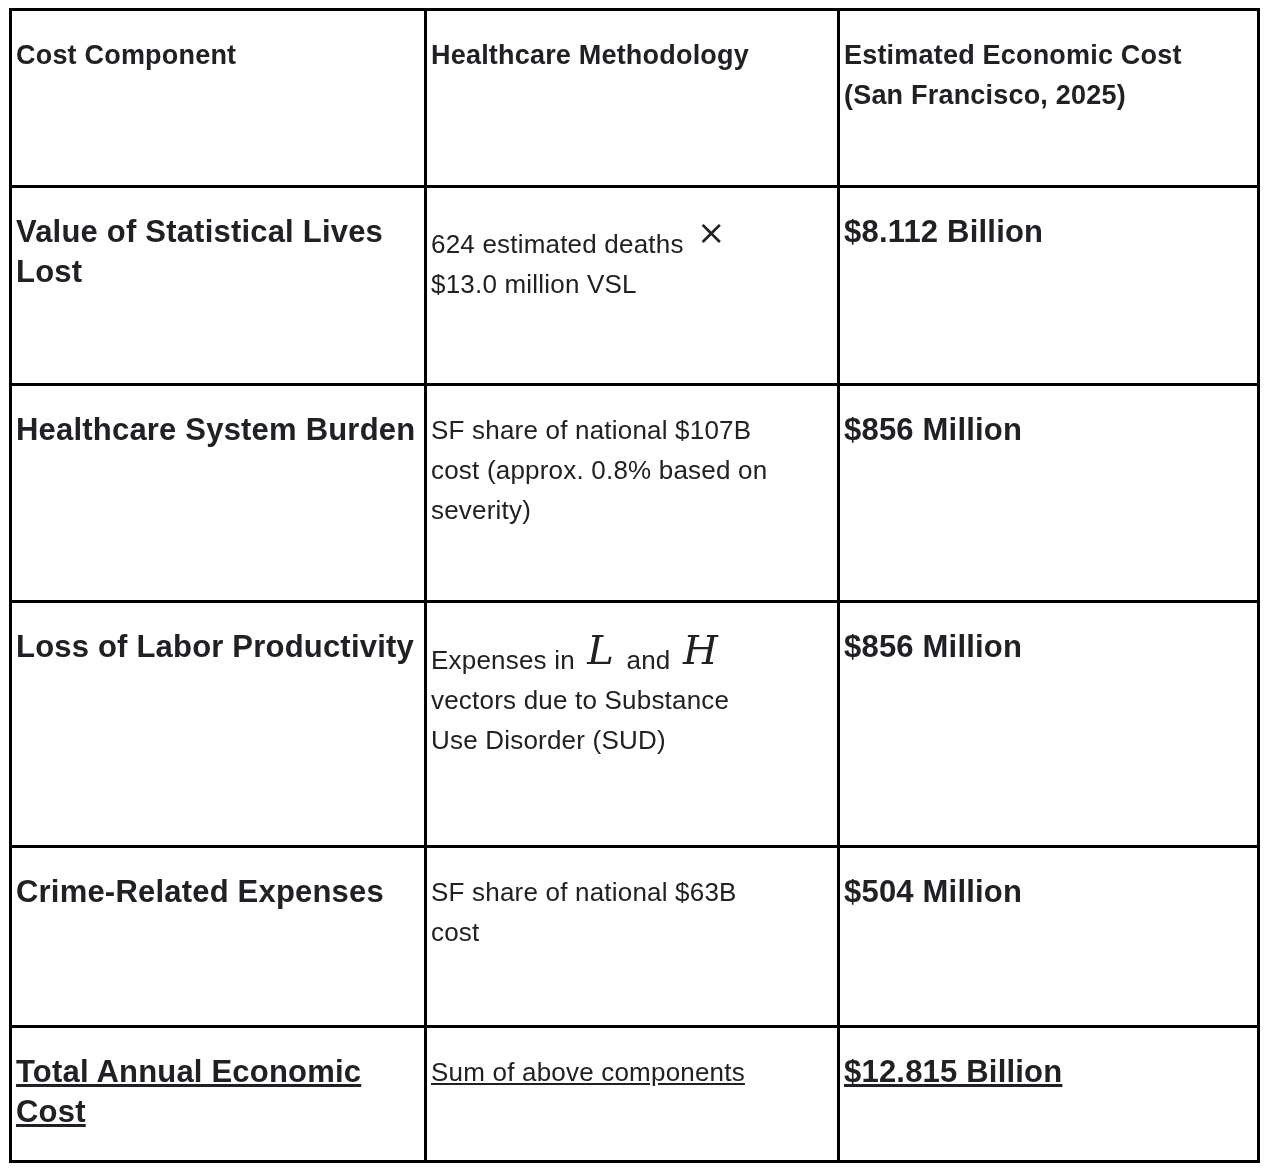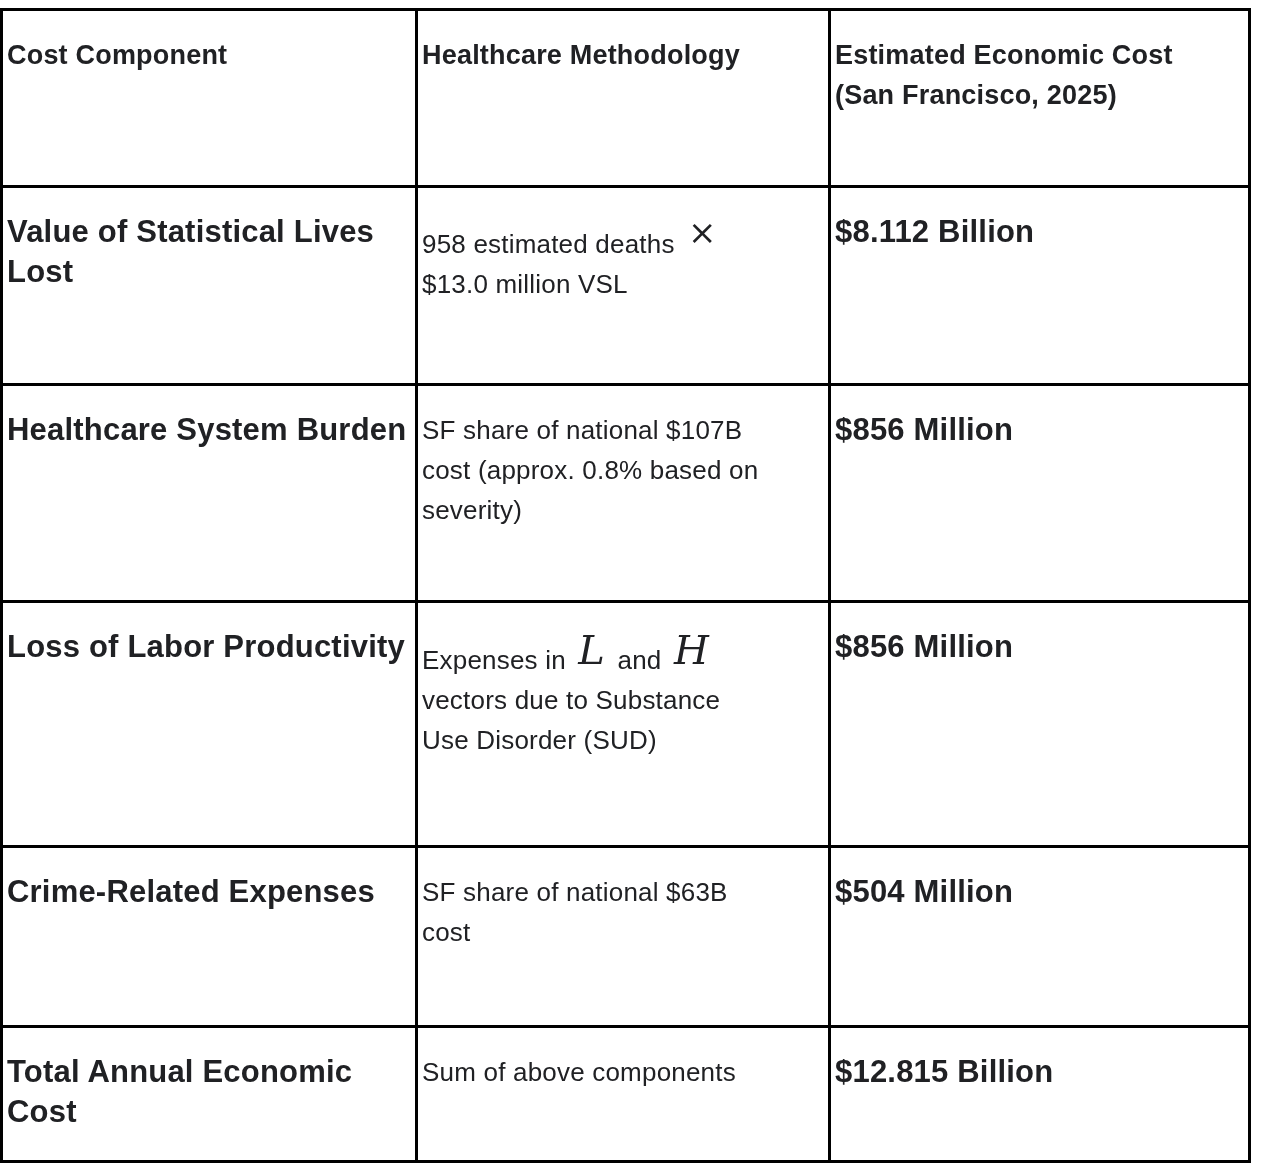--- a/index.html
+++ b/index.html
@@ -14,21 +14,21 @@
     font-family: "Liberation Sans", sans-serif;
     color: #202124;
   }
   .page {
     position: relative;
     width: 1265px;
     height: 1171px;
   }
   table.cost-table {
     position: absolute;
-    left: 0;
+    left: 9px;
     top: 8px;
     width: 1248px;
     border-collapse: collapse;
     table-layout: fixed;
     border-radius: 22px;
   }
   table.cost-table th,
   table.cost-table td {
     border: 3px solid #000000;
     vertical-align: top;
@@ -40,21 +40,21 @@
   }
   col.c1 { width: 415px; }
   col.c2 { width: 413px; }
   col.c3 { width: 420px; }
 
   thead tr { height: 177px; }
   tbody tr:nth-child(1) { height: 198px; }
   tbody tr:nth-child(2) { height: 217px; }
   tbody tr:nth-child(3) { height: 245px; padding-left: 40px; }
   tbody tr:nth-child(4) { height: 180px; margin-top: 44px; }
-  tbody tr:nth-child(5) { height: 135px; }
+  tbody tr:nth-child(5) { height: 135px; text-decoration: underline; }
 
   th.header-cell {
     font-size: 27px;
     font-weight: bold;
     letter-spacing: 0.2px;
   }
   td.component-cell,
   td.cost-cell {
     font-size: 31px;
     font-weight: bold;
@@ -96,21 +96,21 @@
         <th class="header-cell">Cost Component</th>
         <th class="header-cell">Healthcare Methodology</th>
         <th class="header-cell">Estimated Economic Cost
 (San Francisco, 2025)</th>
       </tr>
     </thead>
     <tbody id="table-body">
         <tr>
     <td class="component-cell">Value of Statistical Lives
 Lost</td>
-    <td class="methodology-cell"><span>958 estimated deaths</span> <span class="math-times">×</span> <span>
+    <td class="methodology-cell"><span>624 estimated deaths</span> <span class="math-times">×</span> <span>
 $13.0 million VSL</span></td>
     <td class="cost-cell">$8.112 Billion</td>
   </tr>
         <tr>
     <td class="component-cell">Healthcare System Burden</td>
     <td class="methodology-cell"><span>SF share of national $107B
 cost (approx. 0.8% based on
 severity)</span></td>
     <td class="cost-cell">$856 Million</td>
   </tr>

